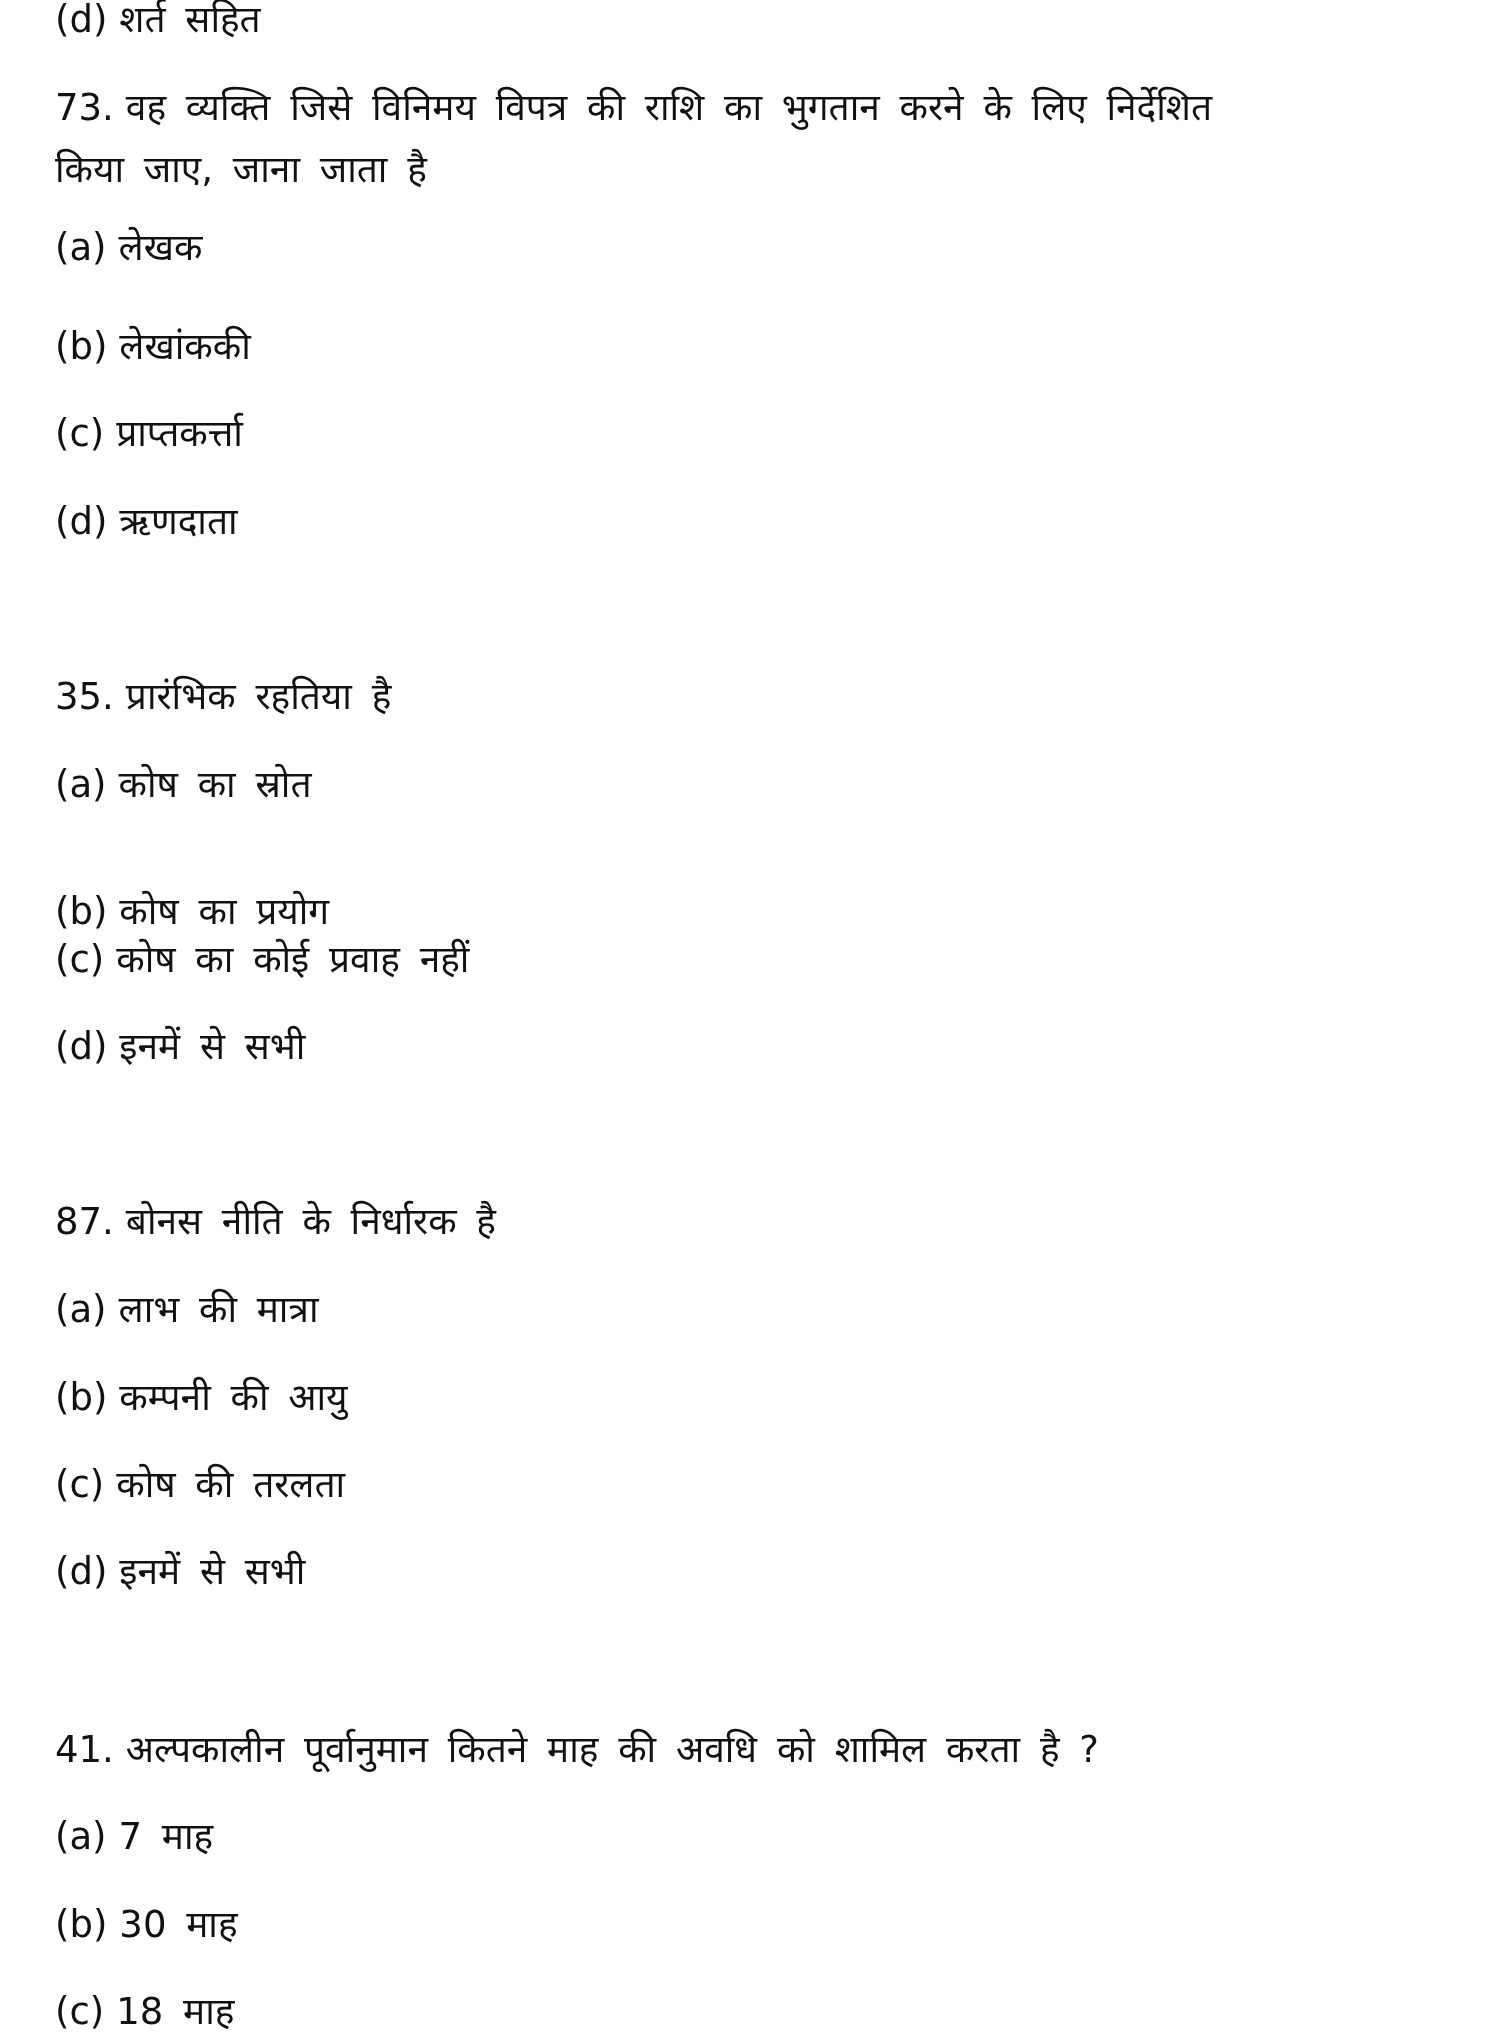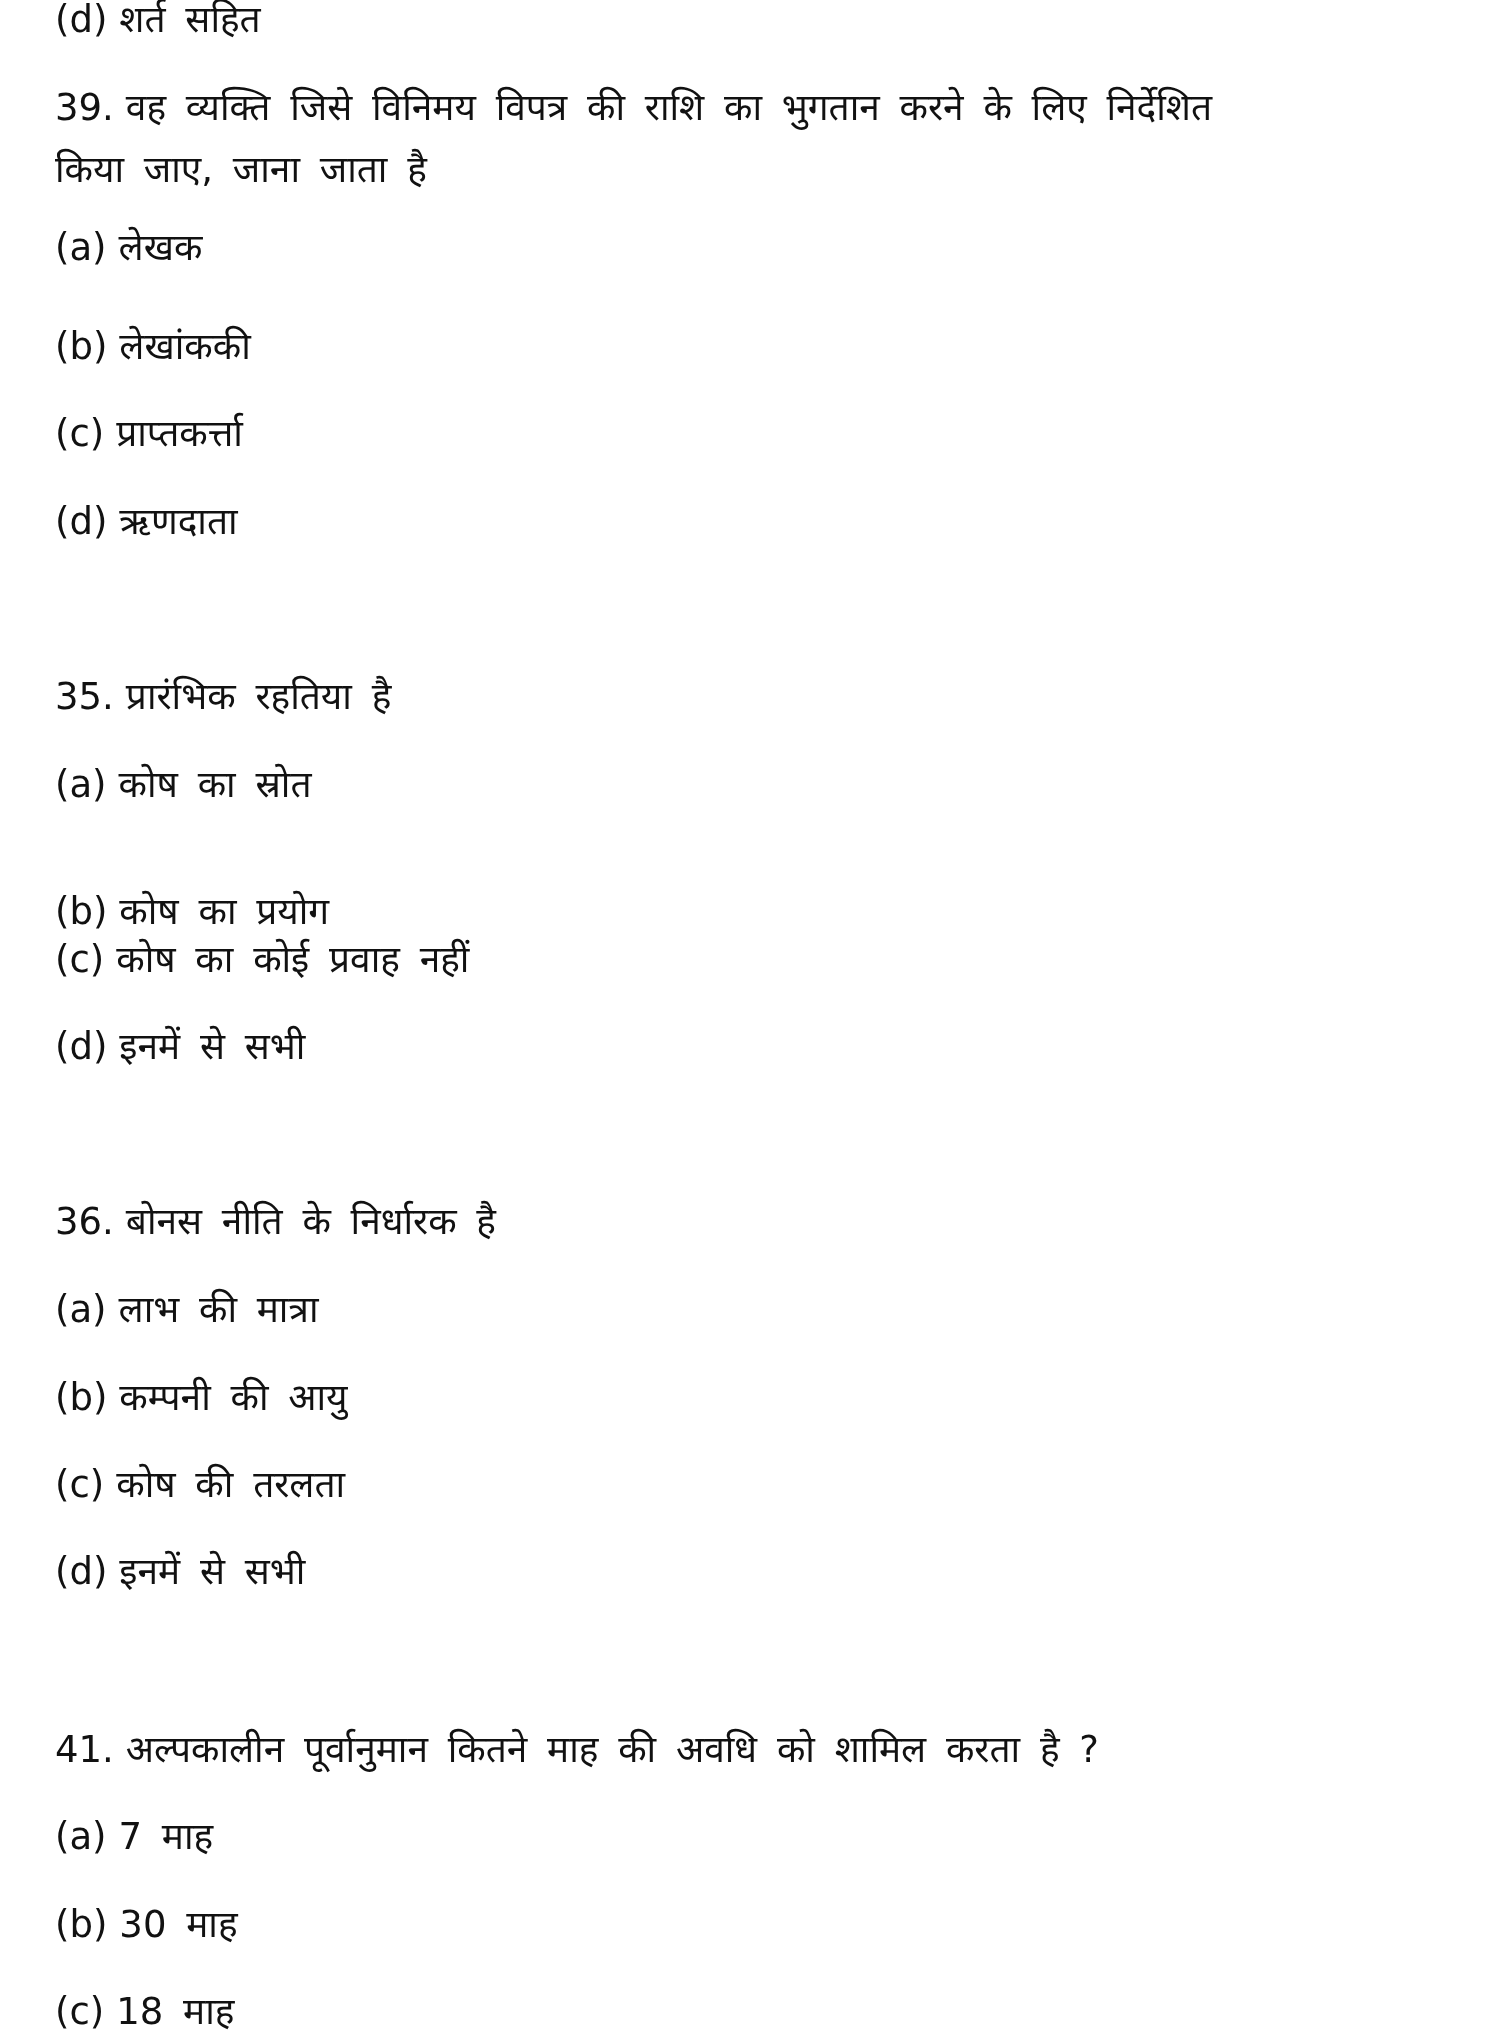--- a/index.html
+++ b/index.html
@@ -15,21 +15,21 @@
   .label { margin-right: 12px; }
 </style>
 </head>
 <body>
 
 <div class="line" style="top:-8px">
   <span class="label">(d)</span><span>शर्त सहित</span>
 </div>
 
 <div class="line" style="top:80px">
-  <span class="label">39.</span><span>वह व्यक्ति जिसे विनिमय विपत्र की राशि का भुगतान करने के लिए निर्देशित</span>
+  <span class="label">73.</span><span>वह व्यक्ति जिसे विनिमय विपत्र की राशि का भुगतान करने के लिए निर्देशित</span>
 </div>
 <div class="line" style="top:142px">
   <span>किया जाए, जाना जाता है</span>
 </div>
 <div class="line" style="top:220px">
   <span class="label">(a)</span><span>लेखक</span>
 </div>
 <div class="line" style="top:319px">
   <span class="label">(b)</span><span>लेखांककी</span>
 </div>
@@ -50,21 +50,21 @@
   <span class="label">(b)</span><span>कोष का प्रयोग</span>
 </div>
 <div class="line" style="top:932px">
   <span class="label">(c)</span><span>कोष का कोई प्रवाह नहीं</span>
 </div>
 <div class="line" style="top:1019px">
   <span class="label">(d)</span><span>इनमें से सभी</span>
 </div>
 
 <div class="line" style="top:1194px">
-  <span class="label">36.</span><span>बोनस नीति के निर्धारक है</span>
+  <span class="label">87.</span><span>बोनस नीति के निर्धारक है</span>
 </div>
 <div class="line" style="top:1282px">
   <span class="label">(a)</span><span>लाभ की मात्रा</span>
 </div>
 <div class="line" style="top:1370px">
   <span class="label">(b)</span><span>कम्पनी की आयु</span>
 </div>
 <div class="line" style="top:1457px">
   <span class="label">(c)</span><span>कोष की तरलता</span>
 </div>

